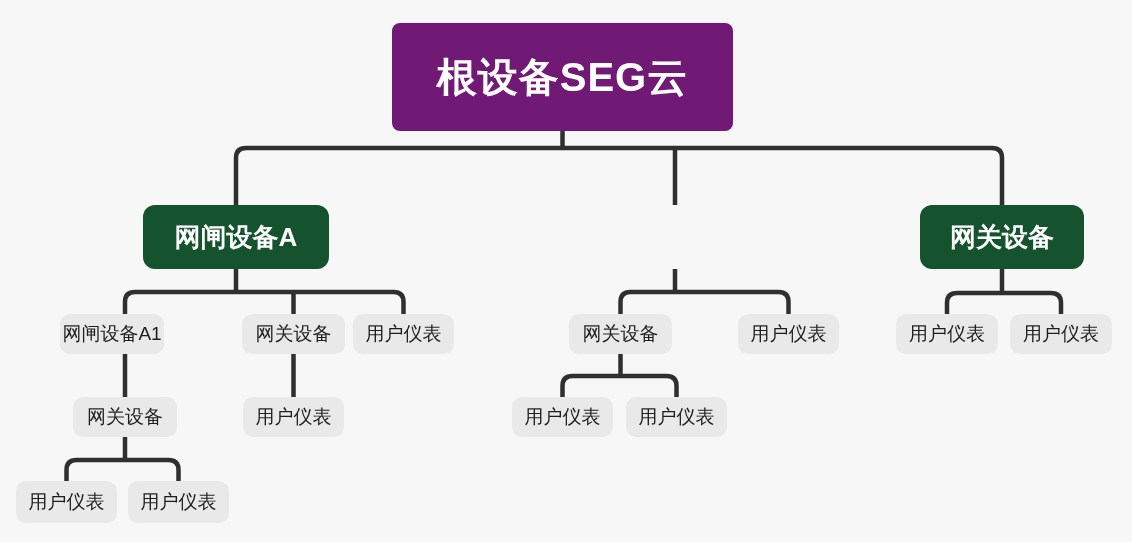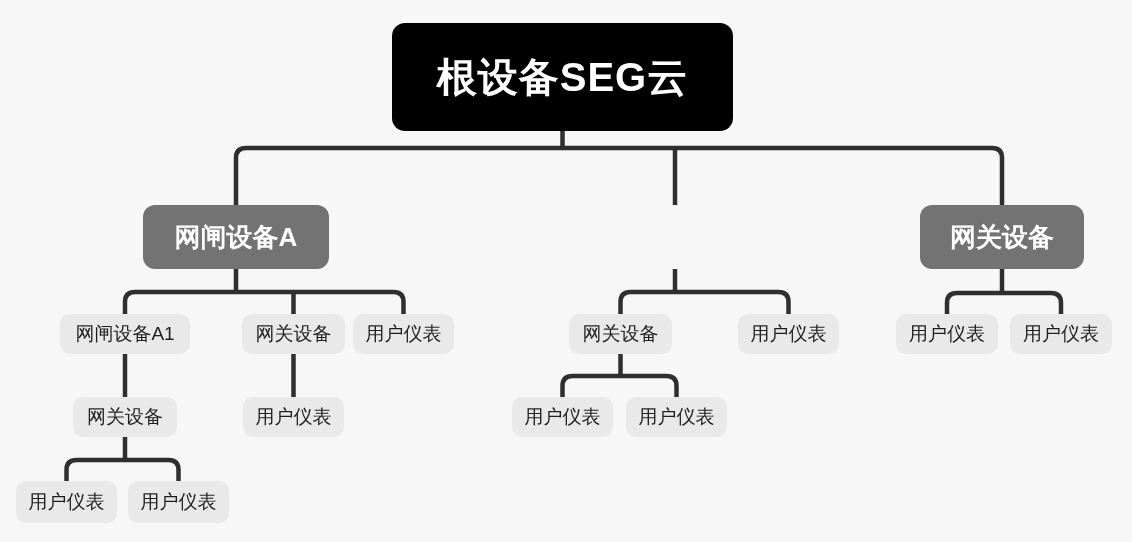--- a/index.html
+++ b/index.html
@@ -35,29 +35,29 @@
   .node {
     position: absolute;
     display: flex;
     align-items: center;
     justify-content: center;
     box-sizing: border-box;
     white-space: nowrap;
     cursor: default;
   }
   .node.root {
-    background: #000000;
+    background: #701a75;
     color: #ffffff;
     font-weight: bold;
     font-size: 40px;
     letter-spacing: 1px;
-    border-radius: 13px;
+    border-radius: 8px;
   }
   .node.branch {
-    background: #737373;
+    background: #14532d;
     color: #ffffff;
     font-weight: bold;
     font-size: 26px;
     border-radius: 12px;
   }
   .node.leaf {
     background: #e9e9e9;
     color: #1f1f1f;
     font-weight: 400;
     font-size: 19px;
@@ -93,21 +93,21 @@
 
     <path d="M1002 269 V293"></path>
     <path d="M947 314 V303 Q947 293 957 293 H1051 Q1061 293 1061 303 V314"></path>
   </svg>
 
   <div class="node root" style="left:392px; top:23px; width:341px; height:108px;">根设备SEG云</div>
 
   <div class="node branch" style="left:143px; top:205px; width:186px; height:64px;">网闸设备A</div>
   <div class="node branch" style="left:920px; top:205px; width:164px; height:64px;">网关设备</div>
 
-  <div class="node leaf" style="left:60px; top:314px; width:130px; height:40px;">网闸设备A1</div>
+  <div class="node leaf" style="left:60px; top:314px; width:104px; height:40px;">网闸设备A1</div>
   <div class="node leaf" style="left:242px; top:314px; width:103px; height:40px;">网关设备</div>
   <div class="node leaf" style="left:353px; top:314px; width:101px; height:40px;">用户仪表</div>
 
   <div class="node leaf" style="left:569px; top:314px; width:103px; height:40px;">网关设备</div>
   <div class="node leaf" style="left:738px; top:314px; width:101px; height:40px;">用户仪表</div>
 
   <div class="node leaf" style="left:896px; top:314px; width:102px; height:40px;">用户仪表</div>
   <div class="node leaf" style="left:1010px; top:314px; width:102px; height:40px;">用户仪表</div>
 
   <div class="node leaf" style="left:73px; top:397px; width:104px; height:40px;">网关设备</div>

